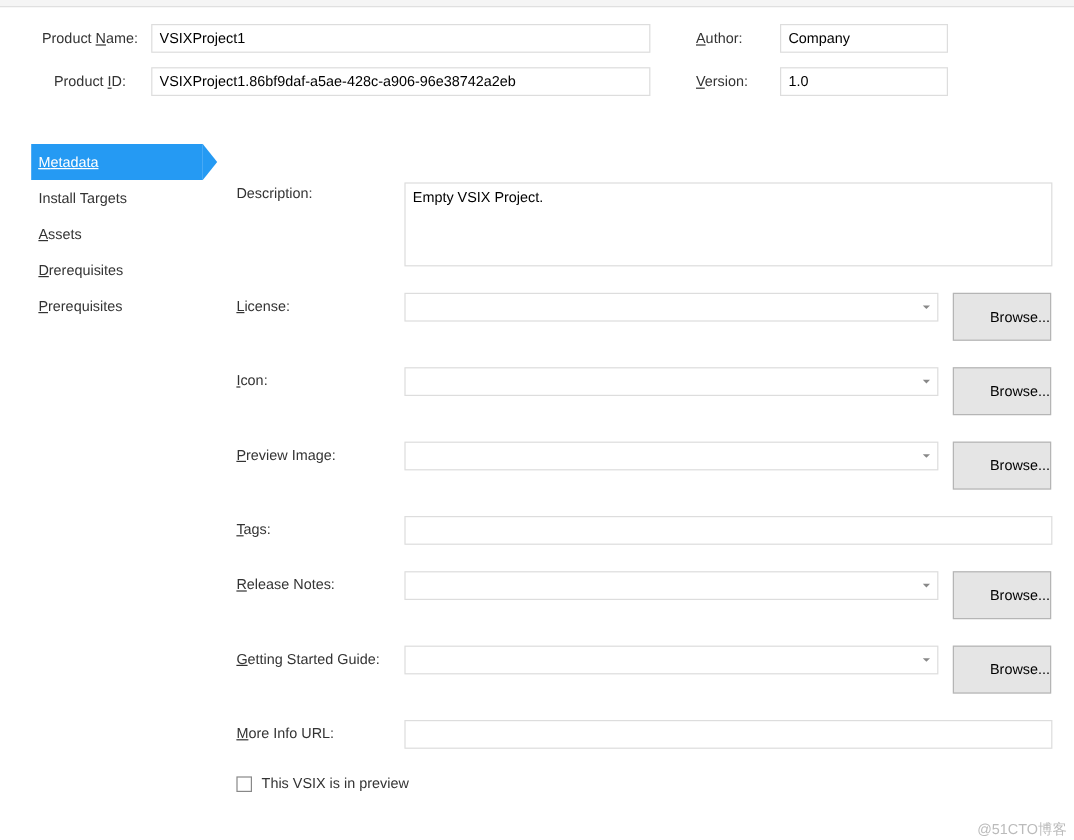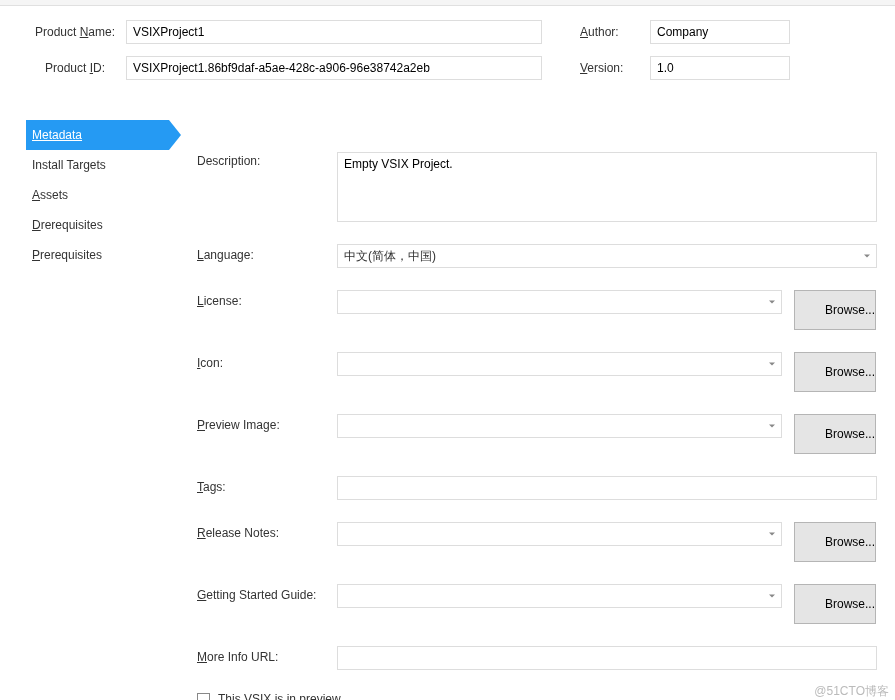--- a/index.html
+++ b/index.html
@@ -223,29 +223,20 @@
     </div>
   </div>
 
   <div class="form-area">
 
     <div class="form-row">
       <div class="form-label tall">Description:</div>
       <textarea class="desc-box" style="">Empty VSIX Project.</textarea>
     </div>
 
-    <div class="form-row">
-      <div class="form-label">
-        <span class="mnemonic">L</span><span>anguage:</span>
-      </div>
-      <div class="combo combo-wide">
-        <span>中文(简体，中国)</span>
-        <span class="combo-caret"></span>
-      </div>
-    </div>
 
     <div class="form-row">
       <div class="form-label">
         <span class="mnemonic">L</span><span>icense:</span>
       </div>
       <div class="combo combo-mid">
         <span></span>
         <span class="combo-caret"></span>
       </div>
       <button class="browse-btn">Browse...</button>

